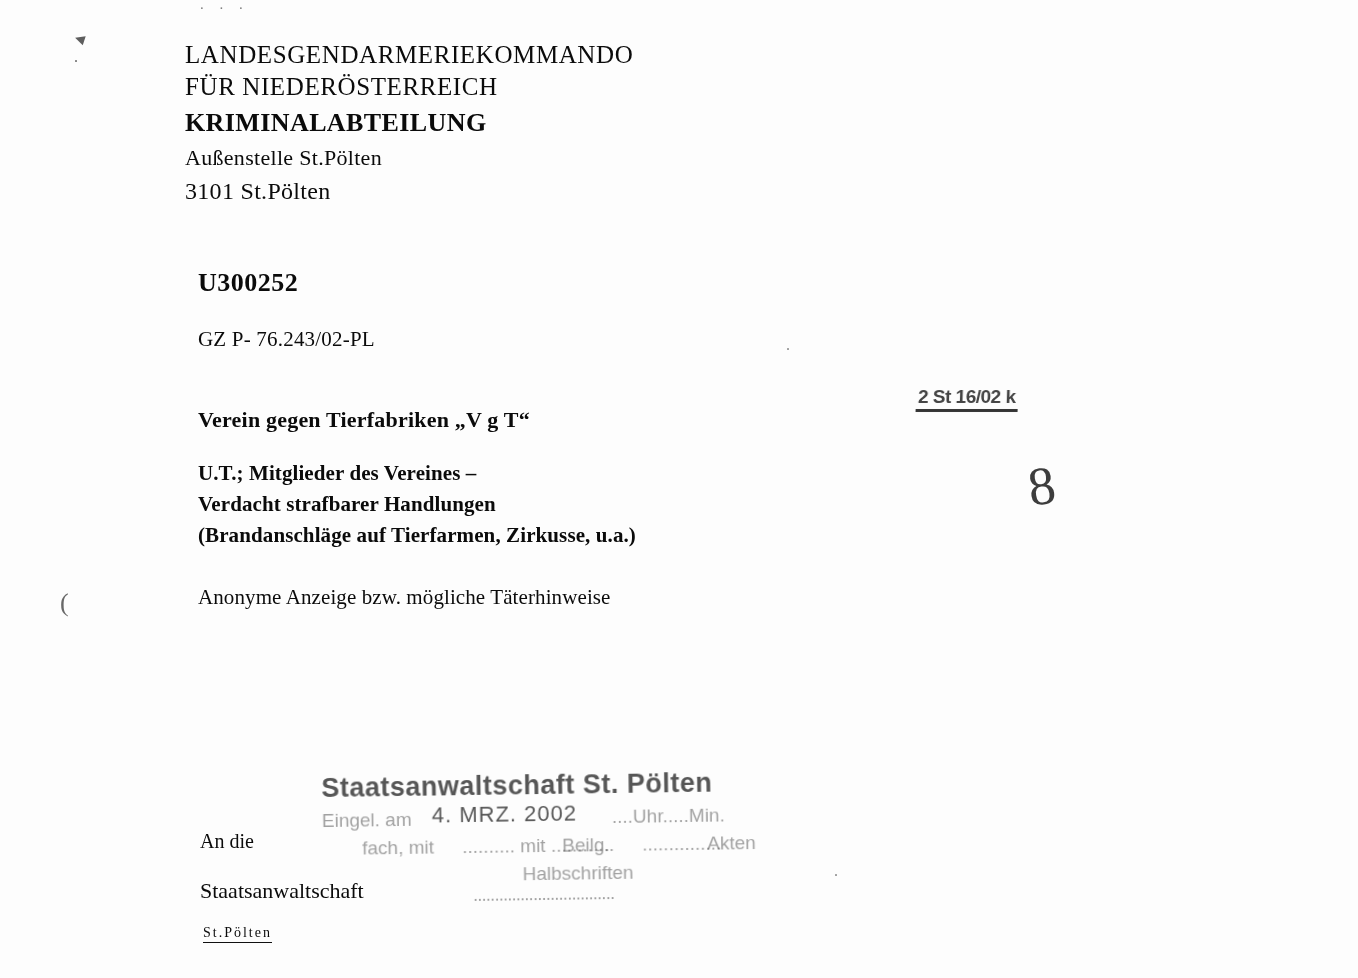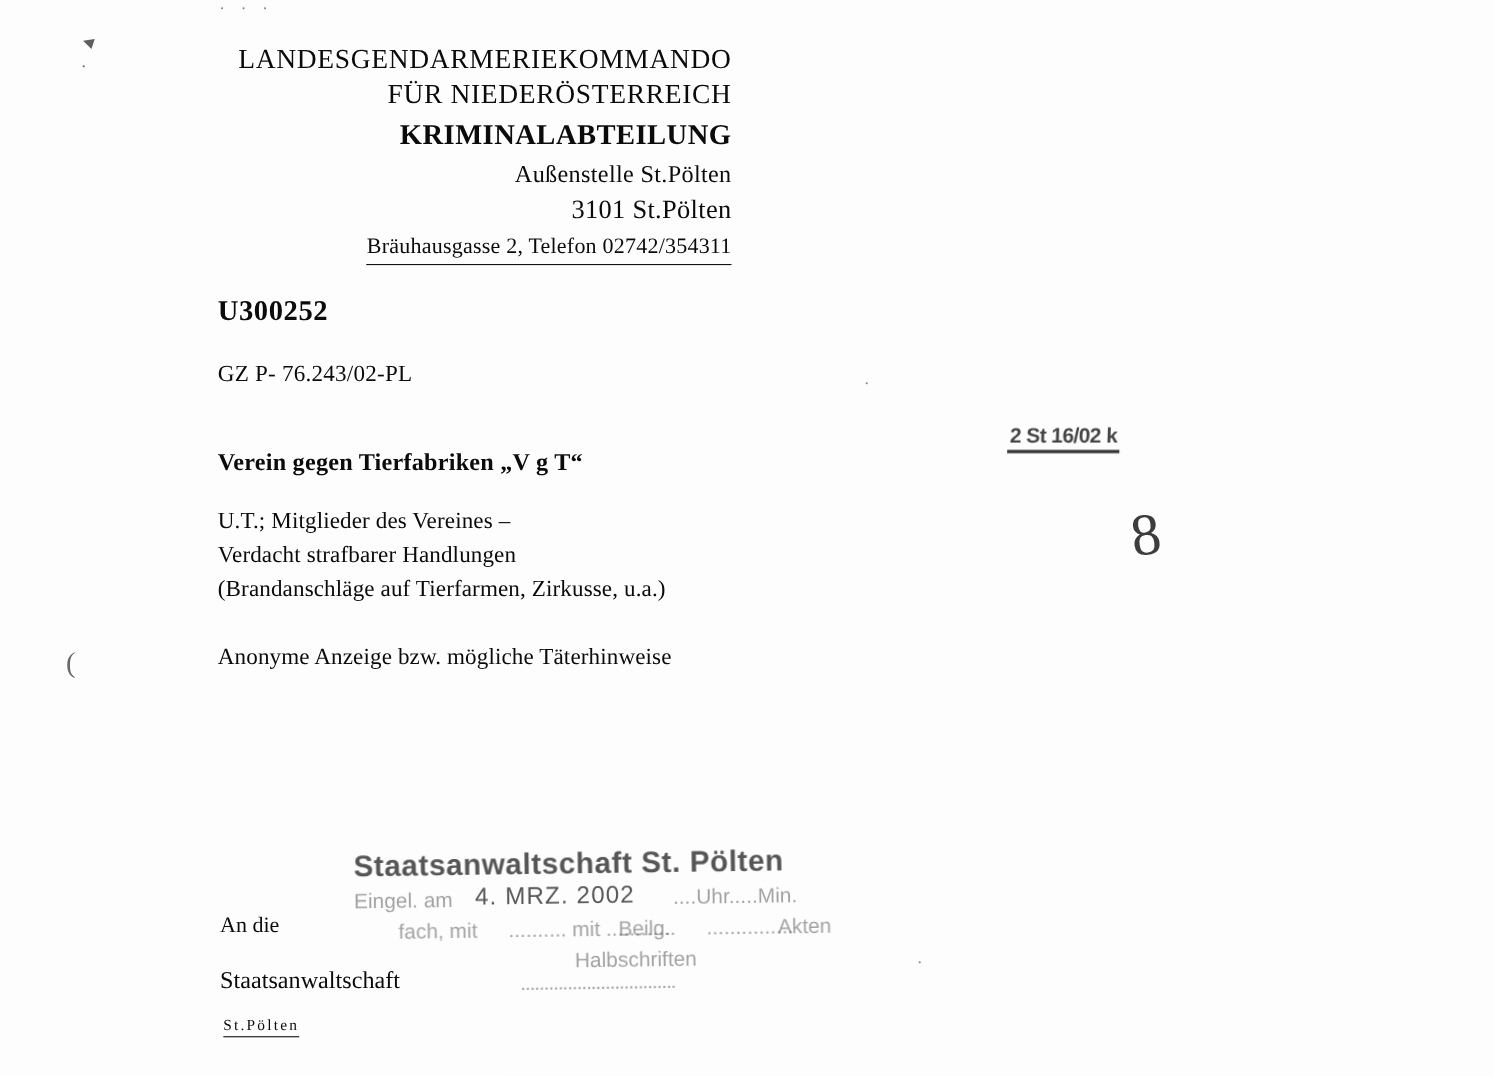--- a/index.html
+++ b/index.html
@@ -22,21 +22,21 @@
     height: 978px;
     background: #fdfdfd;
   }
 
   
   .letterhead {
     position: absolute;
     left: 185px;
     top: 40px;
     width: 480px;
-    text-align: right;
+    text-align: left;
   }
   .lh-line1 {
     font-size: 25px;
     letter-spacing: 0.6px;
     line-height: 1.18;
     white-space: nowrap;
   }
   .lh-line2 {
     font-size: 25px;
     letter-spacing: 0.6px;
@@ -129,21 +129,21 @@
     letter-spacing: 0.2px;
   }
   .matter {
     position: absolute;
     left: 198px;
     top: 458px;
     font-size: 21px;
     line-height: 1.48;
     letter-spacing: 0.1px;
   }
-  .matter div { white-space: nowrap; }
+  .matter div { white-space: nowrap; font-weight: bold; }
   .note {
     position: absolute;
     left: 198px;
     top: 585px;
     font-size: 21px;
     letter-spacing: 0.1px;
   }
 
   
   .recv-stamp {
@@ -224,21 +224,20 @@
   <div class="scanmark mark-paren">(</div>
   <div class="scanmark mark-dot2">.</div>
   <div class="scanmark mark-dot3">.</div>
 
   <div class="letterhead">
     <div class="lh-line1">LANDESGENDARMERIEKOMMANDO</div>
     <div class="lh-line2">FÜR  NIEDERÖSTERREICH</div>
     <div class="lh-bold">KRIMINALABTEILUNG</div>
     <div class="lh-line4">Außenstelle  St.Pölten</div>
     <div class="lh-line5">3101 St.Pölten</div>
-    <div><span class="lh-rule">Bräuhausgasse 2, Telefon 02742/354311</span></div>
   </div>
 
   <div class="file-no">U300252</div>
   <div class="gz">GZ P- 76.243/02-PL</div>
   <div class="stamp-ref">2 St 16/02 k</div>
   <div class="hand-mark">8</div>
 
   <div class="subject">Verein gegen Tierfabriken  „V g T“</div>
 
   <div class="matter">

